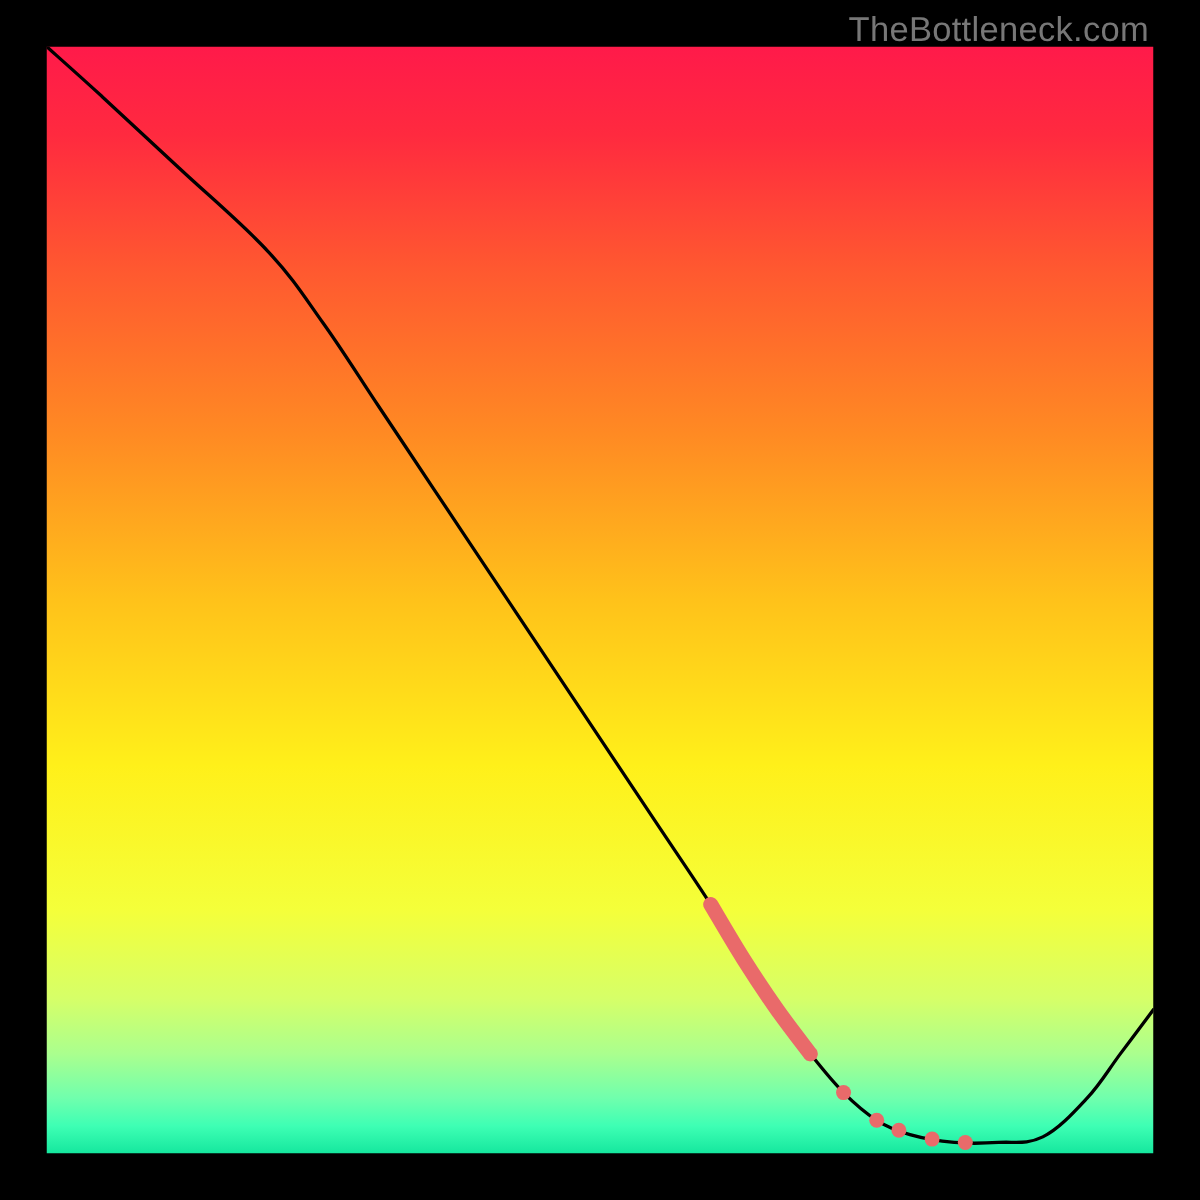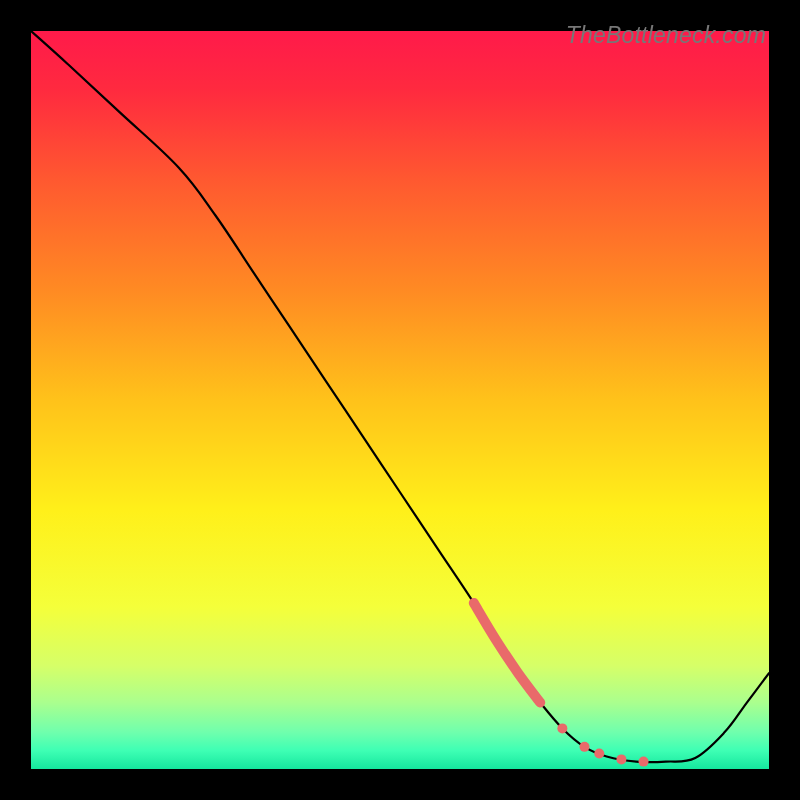--- a/index.html
+++ b/index.html
@@ -20,27 +20,26 @@
   }
   .plot {
     position: absolute;
     left: 0;
     top: 0;
     width: 738px;
     height: 738px;
   }
   .watermark {
     position: absolute;
-    top: 22px;
+    top: 6px;
     right: 34px;
     color: #777;
     font-family: Arial, Helvetica, sans-serif;
     font-size: 23px;
     letter-spacing: 0.2px;
-    font-style: italic;
   }
 </style>
 </head>
 <body>
 
 <div class="frame">
   <svg class="plot" viewBox="0 0 738 738">
     <defs>
       <linearGradient id="bg-grad" x1="0" y1="0" x2="0" y2="1">
           <stop offset="0.00%" stop-color="#ff1a4a"></stop>

